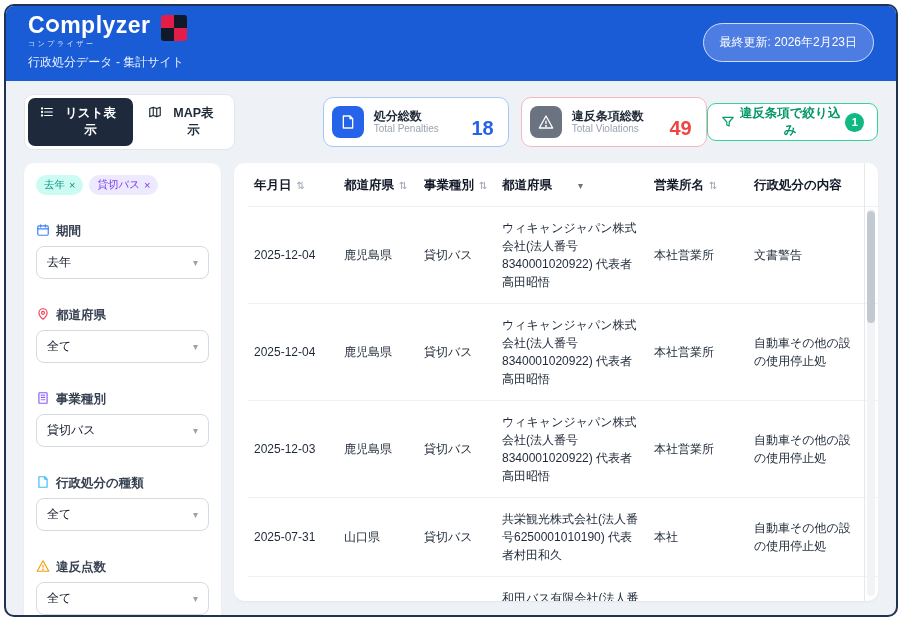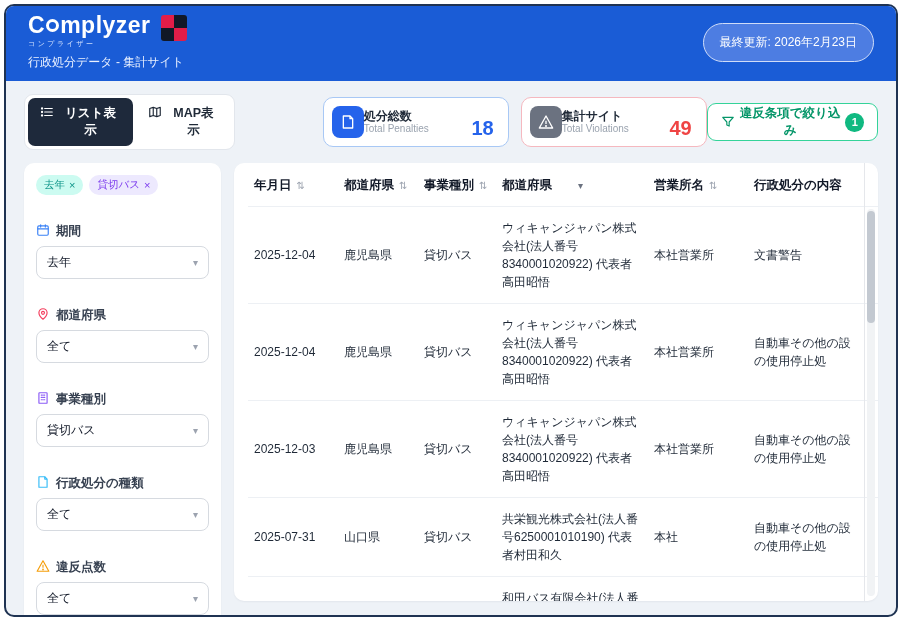--- a/index.html
+++ b/index.html
@@ -19,21 +19,21 @@
   .header-sub { font-size:12px; color:#eaf1ff; margin-top:5px; }
   .updated-pill { background:#4d7de2; border:1px solid #cfdcf8; color:#fff; font-size:12px; padding:10px 16px; border-radius:999px; white-space:nowrap; }
 
   
   .main { flex:1; padding:13px 18px 14px; display:flex; flex-direction:column; min-height:0; }
   .toolbar { display:flex; align-items:center; flex:0 0 auto; }
   .view-toggle { background:#fff; border:1px solid #e2e6ec; border-radius:9px; padding:3px; display:flex; gap:3px; }
   .vt-btn { display:flex; align-items:flex-start; gap:6px; font-size:12.5px; font-weight:bold; padding:7px 12px; border-radius:7px; color:#1f2937; background:transparent; border:none; cursor:pointer; font-family:inherit; }
   .vt-btn.active { background:#1e293b; color:#fff; }
   .stats { display:flex; gap:12px; margin-left:88px; }
-  .stat-card { background:#fff; border-radius:10px; display:flex; align-items:center; padding:6px 14px 6px 8px; min-width:186px; }
+  .stat-card { background:#fff; border-radius:10px; display:flex; align-items:center; gap:10px; padding:6px 14px 6px 8px; min-width:186px; }
   .stat-card.blue { border:1px solid #a8c8f5; }
   .stat-card.red { border:1px solid #f5b8bf; }
   .stat-icon { width:32px; height:32px; border-radius:8px; display:flex; align-items:center; justify-content:center; color:#fff; flex:0 0 auto; }
   .stat-icon.blue { background:#2563eb; }
   .stat-icon.gray { background:#6b7280; }
   .stat-label { font-size:12px; font-weight:bold; color:#1f2937; line-height:1.2; }
   .stat-sub { font-size:10px; color:#9aa3af; line-height:1.2; }
   .stat-value { margin-left:auto; font-size:20px; font-weight:bold;margin-top:13px; }
   .stat-value.blue { color:#2563eb; }
   .stat-value.red { color:#ef4444; }
@@ -133,21 +133,21 @@
         </div>
         <div class="stat-card red">
           <span class="stat-icon gray">
             <svg width="16" height="16" viewBox="0 0 24 24" fill="none" stroke="currentColor" stroke-width="2" stroke-linejoin="round">
                 <path d="M12 3L2 21h20z"></path>
                 <path d="M12 10v5"></path>
                 <circle cx="12" cy="18" r="0.6" fill="currentColor"></circle>
               </svg>
           </span>
           <span>
-            <div class="stat-label">集計サイト</div>
+            <div class="stat-label">違反条項総数</div>
             <div class="stat-sub">Total Violations</div>
           </span>
           <span class="stat-value red">49</span>
         </div>
       </div>
 
       <button class="filter-btn">
         <svg class="f-ic" viewBox="0 0 24 24" fill="none" stroke="currentColor" stroke-width="2" stroke-linejoin="round">
             <path d="M3 4h18l-7 8v7l-4-2v-5z"></path>
           </svg>

